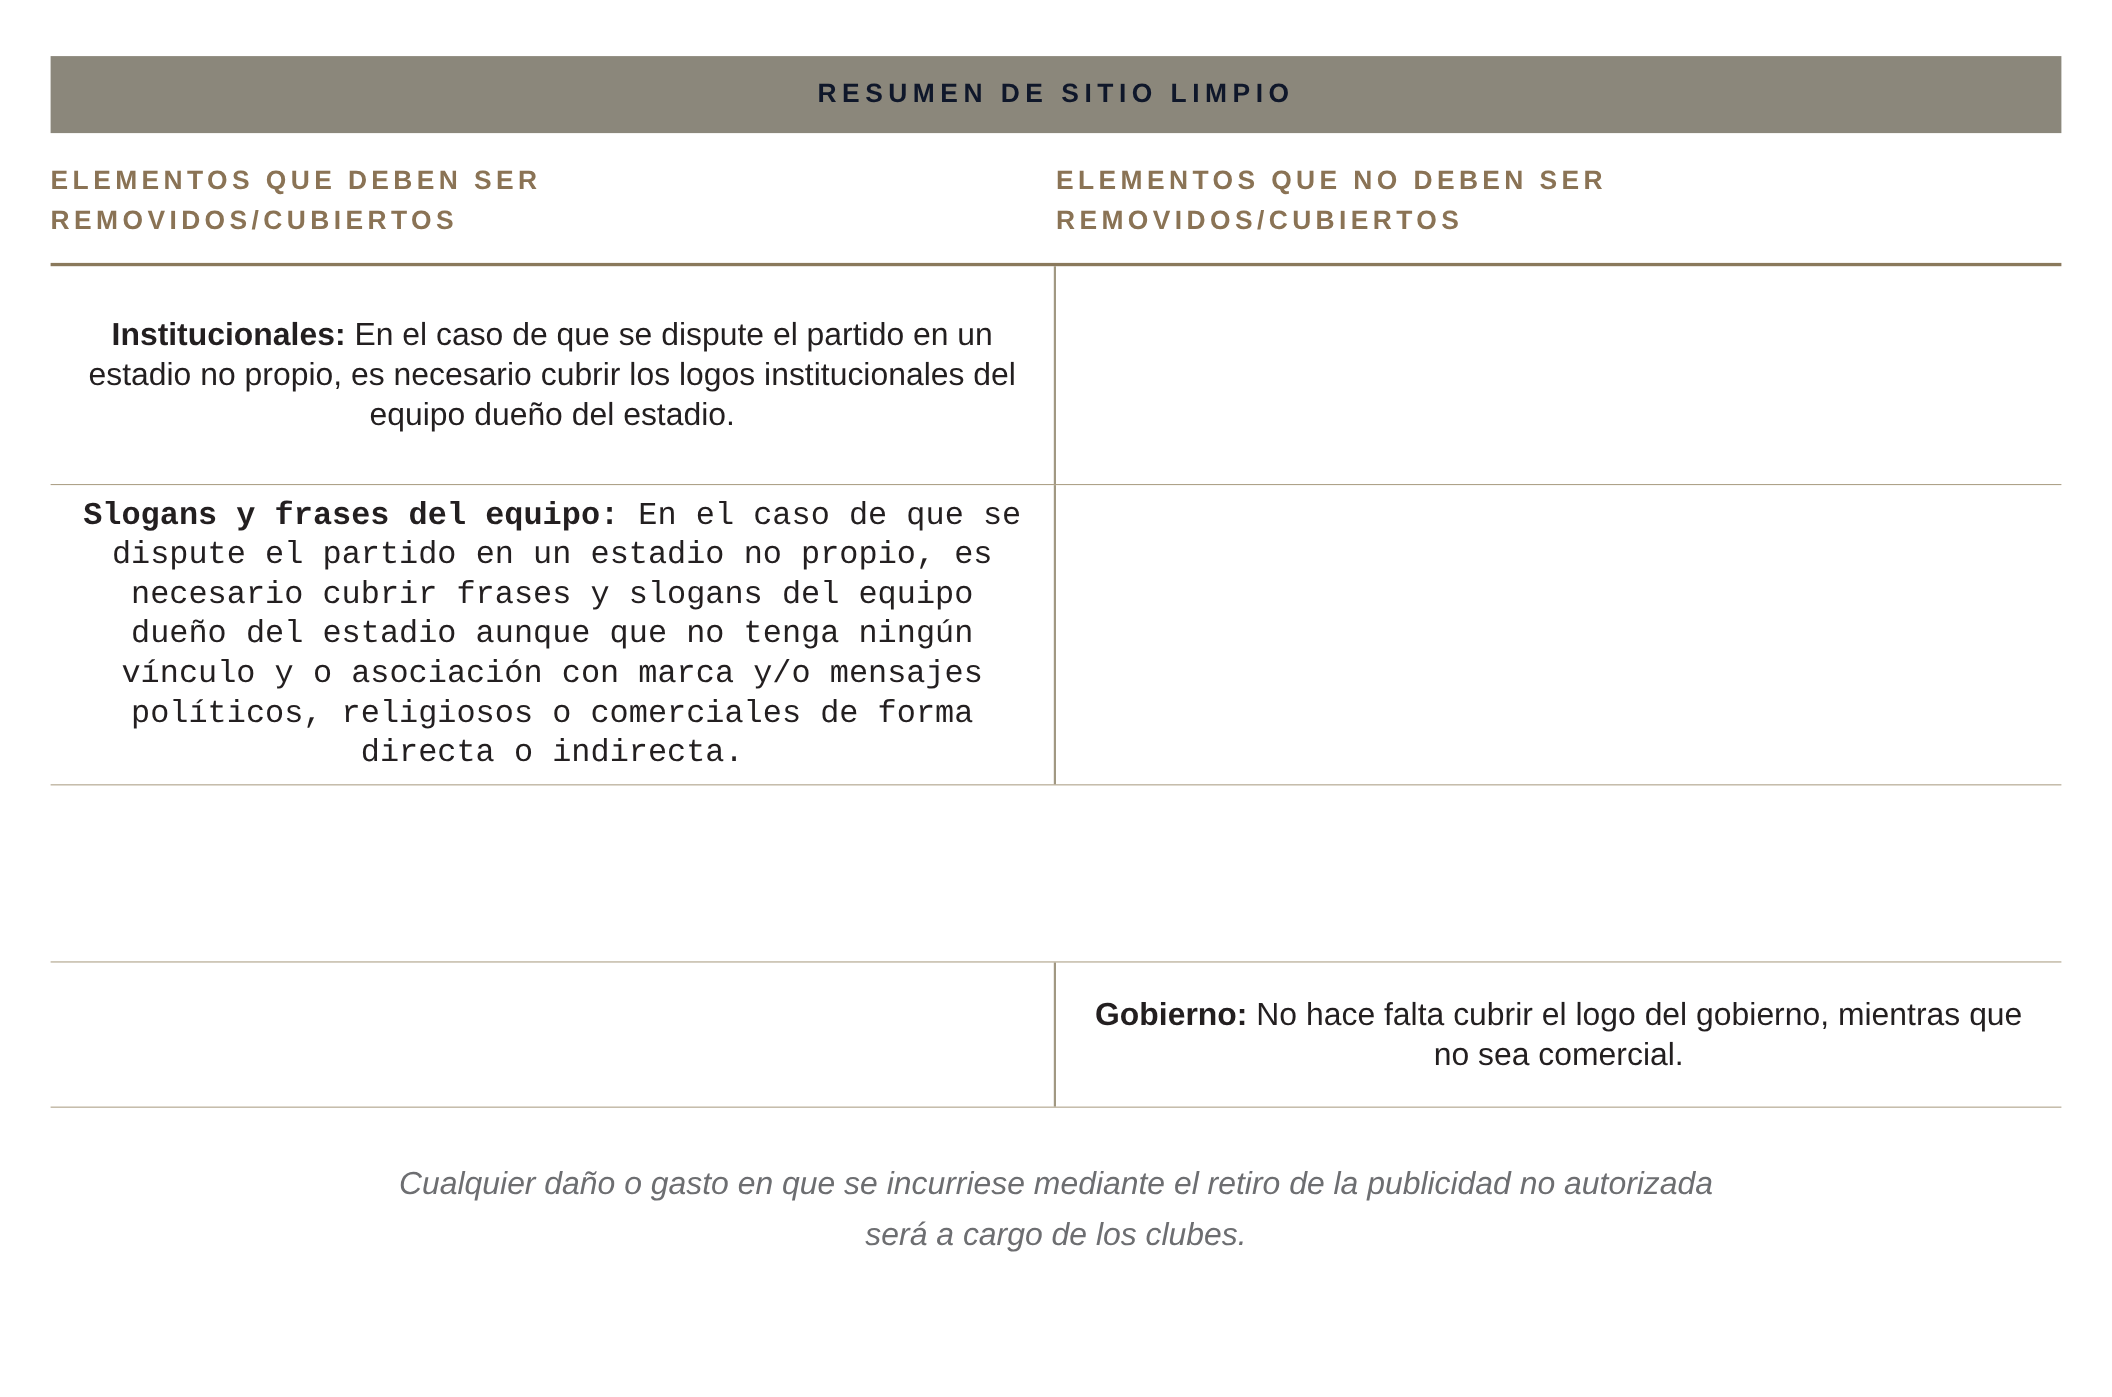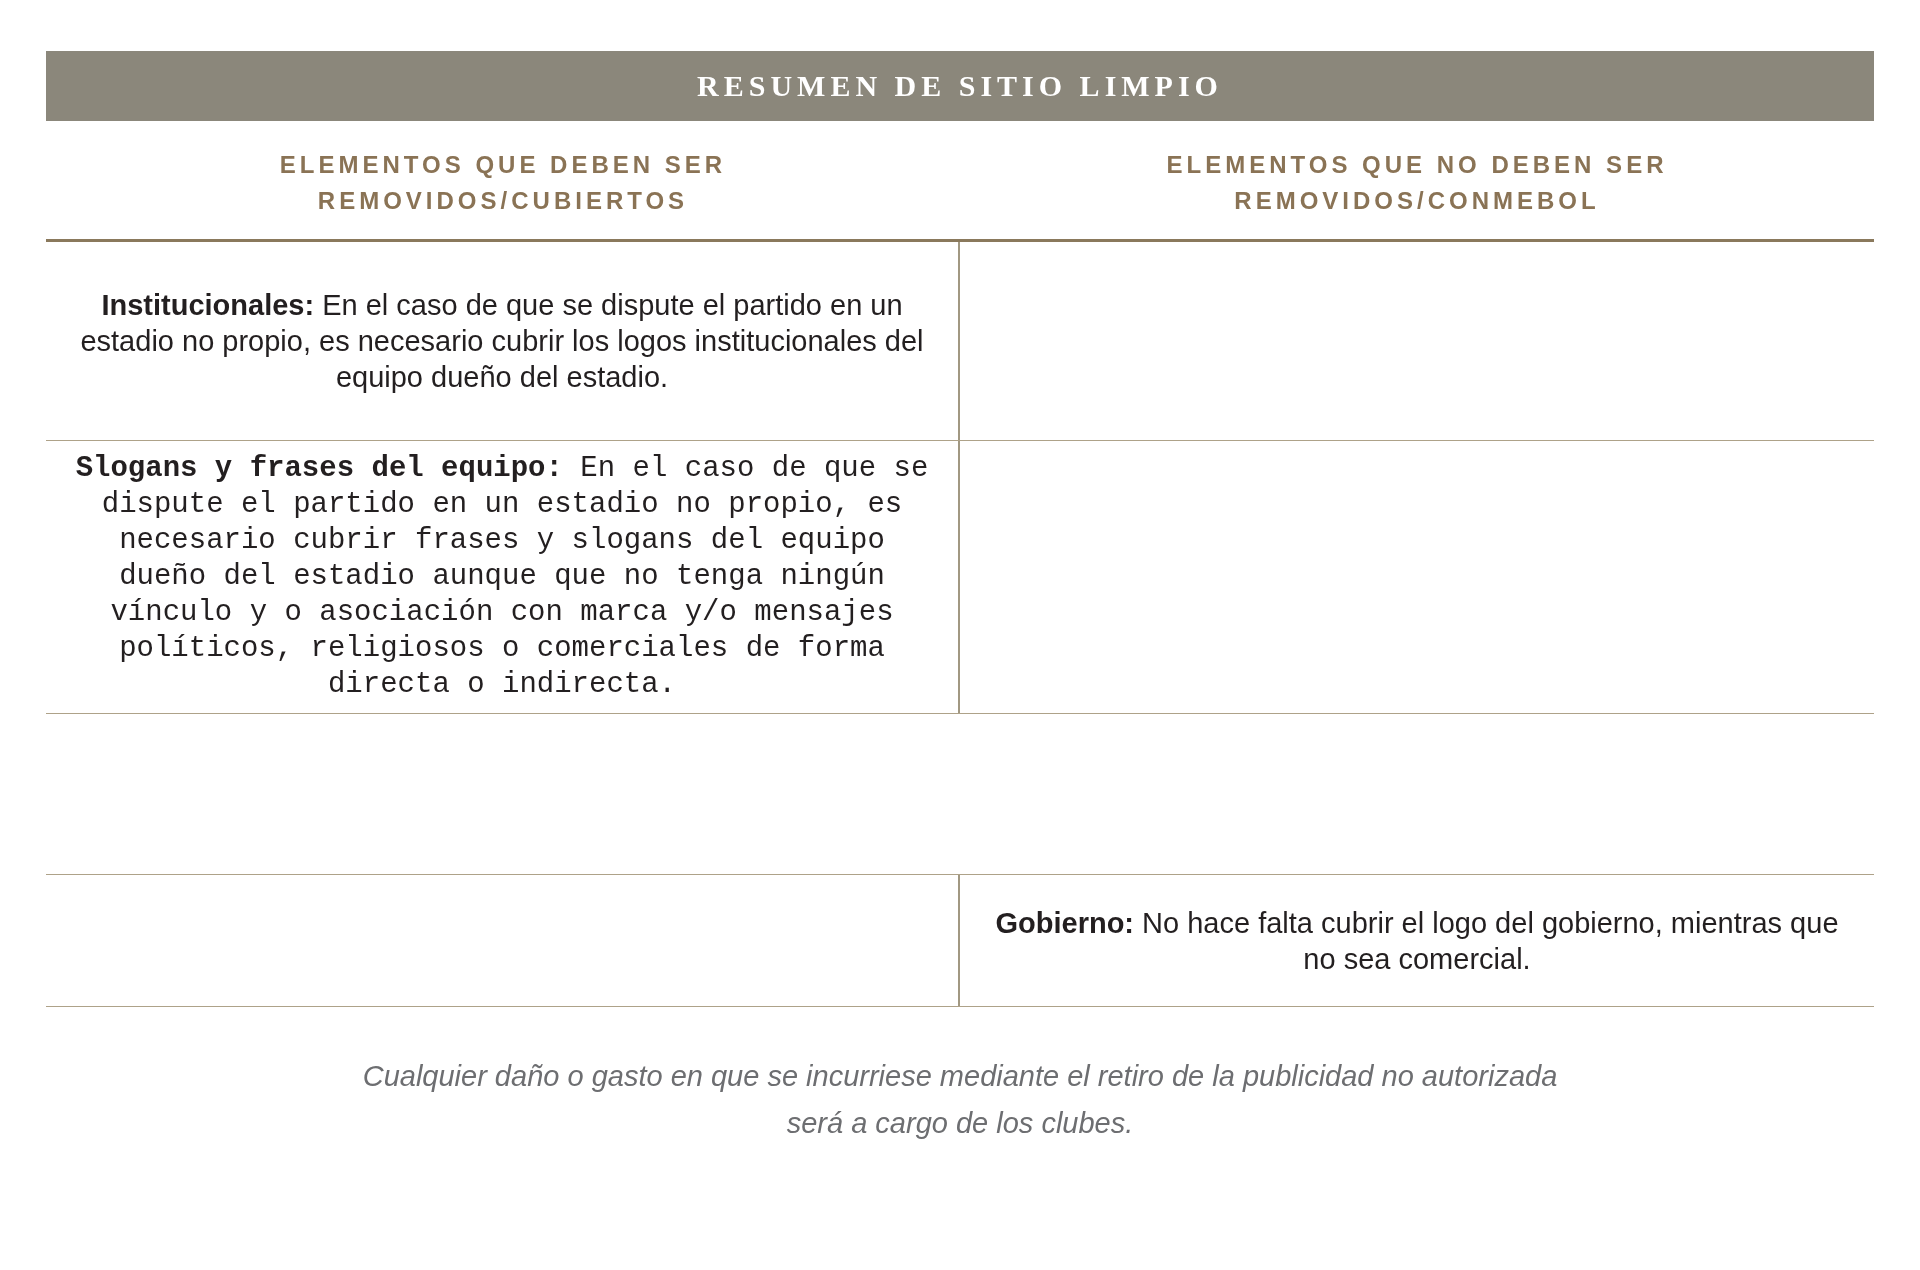--- a/index.html
+++ b/index.html
@@ -19,41 +19,40 @@
   }
   
   .title-bar {
     height: 70px;
     background: #8b877b;
     display: flex;
     align-items: center;
     justify-content: center;
   }
   .title-bar .title {
-    color: #ffffff;
-    font-size: 30px;
+    color: #0f172a;
+    font-size: 24px;
     font-weight: bold;
     letter-spacing: 5px;
     white-space: nowrap;
-    font-family: Liberation Serif, serif;
   }
   
   .col-headers {
     display: grid;
     grid-template-columns: 1fr 1fr;
     margin-top: 26px;
     margin-bottom: 20px;
   }
   .col-header {
     color: #8a7355;
     font-size: 24px;
     font-weight: bold;
     letter-spacing: 4px;
     line-height: 36px;
-    text-align: center;
+    text-align: left;
     white-space: pre-line;
   }
   
   .rules-table {
     border-top: 3px solid #8a795c;
   }
   .t-row {
     display: grid;
     grid-template-columns: 1fr 1fr;
   }
@@ -101,21 +100,21 @@
 <div class="page">
 
   <div class="title-bar">
     <div class="title">RESUMEN DE SITIO LIMPIO</div>
   </div>
 
   <div class="col-headers">
     <div class="col-header">ELEMENTOS QUE DEBEN SER
 REMOVIDOS/CUBIERTOS</div>
     <div class="col-header">ELEMENTOS QUE NO DEBEN SER
-REMOVIDOS/CONMEBOL</div>
+REMOVIDOS/CUBIERTOS</div>
   </div>
 
   <div class="rules-table">
 
     <div class="t-row row-1 has-bottom-border">
       <div class="t-cell left-cell">
         <p class="cell-text"><b>Institucionales:</b> <span>En el caso de que se dispute el partido en un estadio no propio, es necesario cubrir los logos institucionales del equipo dueño del estadio.</span></p>
       </div>
     </div>
 

